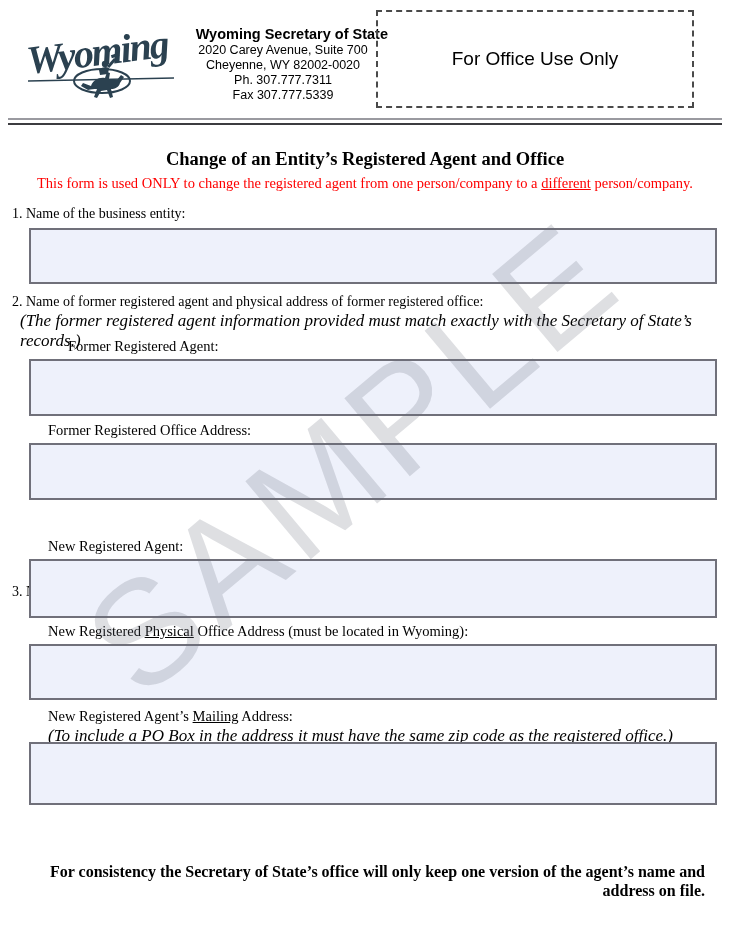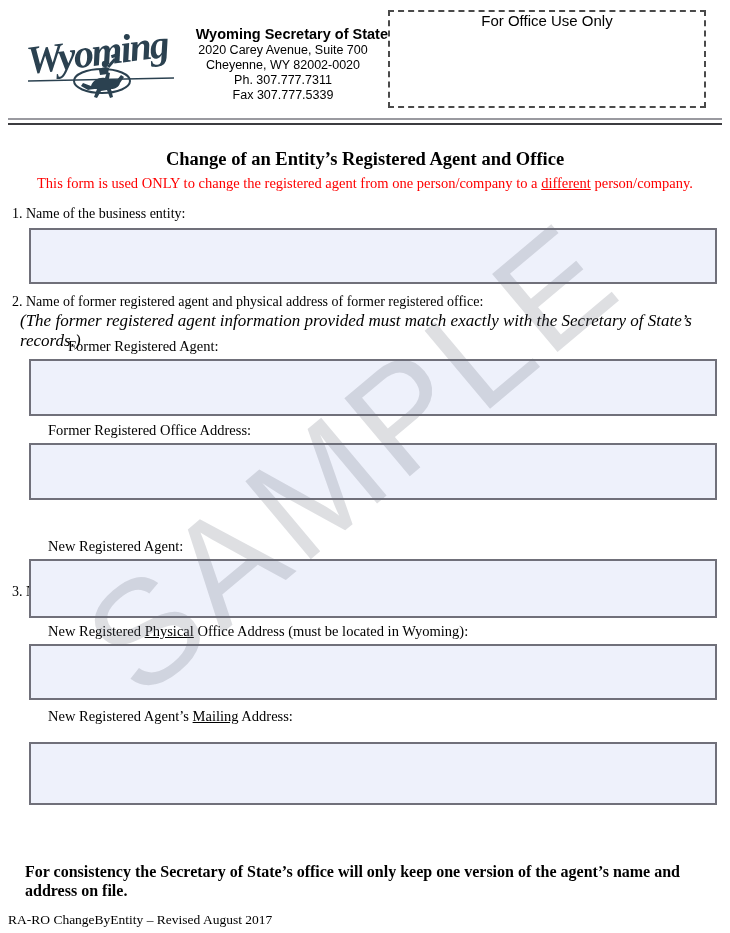--- a/index.html
+++ b/index.html
@@ -16,26 +16,26 @@
   .logo{position:absolute;left:26px;top:18px;width:152px;height:92px;}
   .addr{
     position:absolute;left:178px;top:26px;width:210px;
     text-align:center;
     font-family:"Liberation Sans", sans-serif;
     font-size:12.5px;line-height:15px;
   }
   .addr .org{font-weight:bold;font-size:14.5px;line-height:17px;text-align:right;}
   .addr a{color:#0000ee;text-decoration:underline;}
   .office-box{
-    position:absolute;left:388px;top:10px;width:318px;height:98px;
+    position:absolute;left:376px;top:10px;width:318px;height:98px;
     border:2px dashed #4a4a4a;
     box-sizing:border-box;
-    display:flex;justify-content:center;
+    display:flex;align-items:center;justify-content:center;
     font-family:"Liberation Sans", sans-serif;
-    font-size:15px;
+    font-size:19px;
   }
   .rule{
     position:absolute;left:8px;right:8px;top:118px;height:3px;
     border-top:2px solid #9a9aa0;
     border-bottom:2px solid #3c3c40;
   }
 
   
   .title{
     position:absolute;top:149px;left:0;width:100%;
@@ -88,21 +88,21 @@
     color:rgba(105,108,125,0.22);
     transform:rotate(-40deg);
     z-index:6;
     pointer-events:none;
     white-space:nowrap;
   }
 
   
   .consistency{
     position:absolute;top:862px;left:25px;width:680px;
-    text-align:left;font-weight:bold;font-size:16px;line-height:19px;
+    text-align:right;font-weight:bold;font-size:16px;line-height:19px;
   }
   .doc-id{
     position:absolute;left:8px;top:912px;font-size:13.5px;
   }
 </style>
 </head>
 <body>
 
 <div class="page">
 
@@ -156,20 +156,20 @@
 
   <div class="item-label" id="item3-label"><span>3. Name of </span><span class="ul">new</span><span> registered agent and physical Wyoming address of </span><span class="ul">new</span><span> registered office:</span></div>
 
   <div class="sub-label" id="new-agent-label">New Registered Agent:</div>
   <div class="field" id="field-new-agent"></div>
 
   <div class="sub-label" id="new-physical-label"><span>New Registered </span><span class="ul">Physical</span><span> Office Address (must be located in Wyoming):</span></div>
   <div class="field" id="field-new-physical"></div>
 
   <div class="sub-label" id="new-mailing-label"><span>New Registered Agent’s </span><span class="ul">Mailing</span><span> Address:</span></div>
+  <div class="note" id="mailing-note">(To include a PO Box in the address it must have the same zip code as the registered office.)</div>
   <div class="field" id="field-new-mailing"></div>
 
   <div class="watermark">SAMPLE</div>
 
   <div class="consistency">For consistency the Secretary of State’s office will only keep one version of the agent’s name and address on file.</div>
-  <div class="doc-id">RA-RO ChangeByEntity – Revised August 2017</div>
 
 </div>
 
 </body></html>

